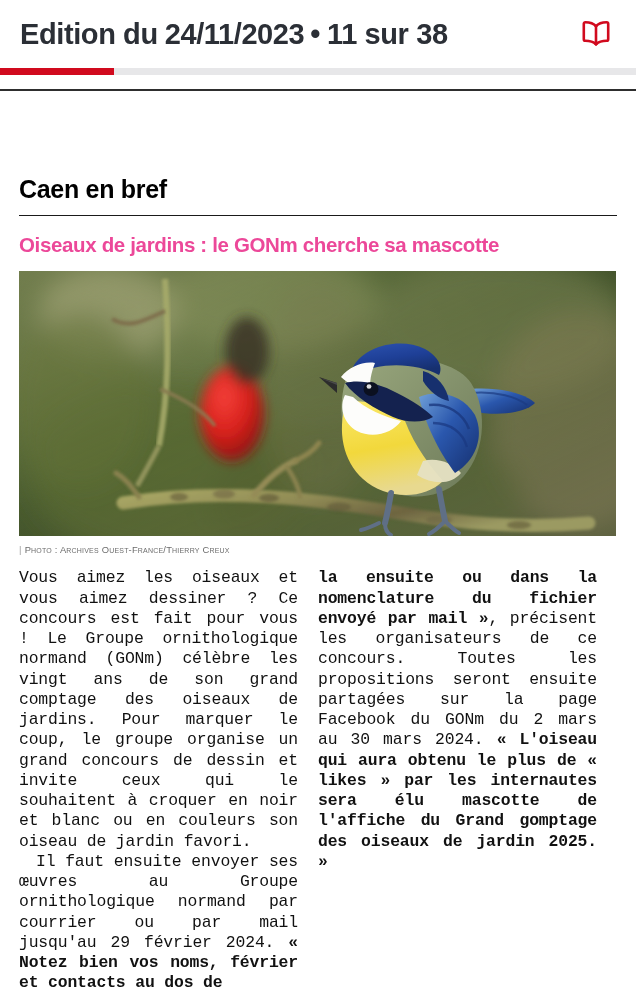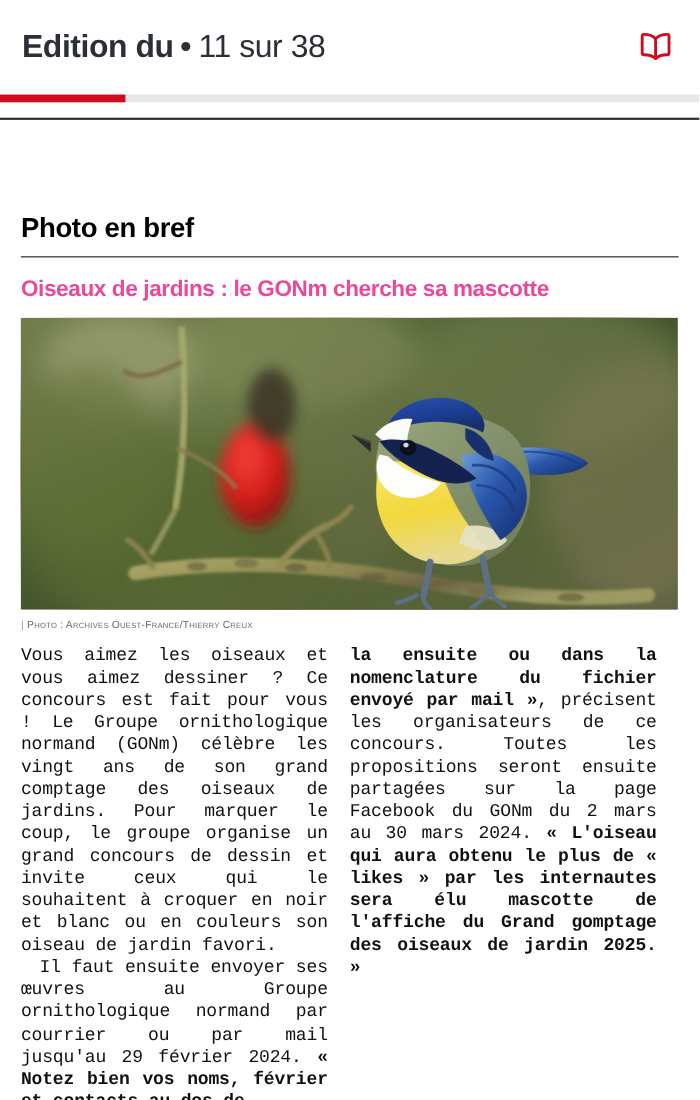--- a/index.html
+++ b/index.html
@@ -11,21 +11,21 @@
     height: 1000px;
     background: #ffffff;
     font-family: "Liberation Sans", sans-serif;
     color: #111111;
     overflow: hidden;
     position: relative;
   }
 
   
   .app-header {
-    height: 86px;
+    height: 68px;
     display: flex;
     align-items: center;
     justify-content: space-between;
     padding: 0 18px 0 20px;
     box-sizing: border-box;
     background: #ffffff;
   }
   .edition-title {
     font-size: 29px;
     letter-spacing: -0.4px;
@@ -35,21 +35,21 @@
     align-items: baseline;
   }
   .edition-title .strong {
     font-weight: bold;
   }
   .edition-title .sep {
     font-weight: bold;
     margin: 0 7px 0 6px;
   }
   .edition-title .light {
-    font-weight: normal;
+    font-weight: bold;
   }
   .book-icon-btn {
     width: 44px;
     height: 44px;
     display: flex;
     align-items: center;
     justify-content: center;
     background: none;
     border: none;
     padding: 0;
@@ -167,20 +167,21 @@
   .col p b {
     font-weight: bold;
   }
 </style>
 </head>
 <body>
 
 <div class="app-header">
   <div class="edition-title">
     <span class="strong">Edition du</span>
+    <span class="strong" style="margin-left:7px">24/11/2023</span>
     <span class="sep">•</span>
     <span class="light">11 sur 38</span>
   </div>
   <button class="book-icon-btn">
     <span>
       <svg width="30" height="26" viewBox="0 0 30 26" fill="none" xmlns="http://www.w3.org/2000/svg">
         <path d="M15 6.2C12.6 3.4 9.2 2.2 4.4 2.2C3.5 2.2 2.8 2.9 2.8 3.8V19.2C2.8 20.1 3.5 20.8 4.4 20.8C9.2 20.8 12.6 22 15 24.2" stroke="#d10a1e" stroke-width="2.6" stroke-linecap="round" stroke-linejoin="round"></path>
         <path d="M15 6.2C17.4 3.4 20.8 2.2 25.6 2.2C26.5 2.2 27.2 2.9 27.2 3.8V19.2C27.2 20.1 26.5 20.8 25.6 20.8C20.8 20.8 17.4 22 15 24.2" stroke="#d10a1e" stroke-width="2.6" stroke-linecap="round" stroke-linejoin="round"></path>
         <path d="M15 6.2V24.2" stroke="#d10a1e" stroke-width="2.6" stroke-linecap="round"></path>
       </svg>
@@ -188,21 +189,21 @@
   </button>
 </div>
 
 <div class="progress-track">
   <div class="progress-fill" id="progress-fill" style="width: 18%;"></div>
 </div>
 <div class="header-rule"></div>
 
 <div class="page">
 
-  <h2 class="section-title">Photo en bref</h2>
+  <h2 class="section-title">Caen en bref</h2>
   <div class="section-rule"></div>
 
   <h1 class="article-headline">Oiseaux de jardins : le GONm cherche sa mascotte</h1>
 
   <div class="photo-wrap">
     <svg viewBox="0 0 597 265" preserveAspectRatio="xMidYMid slice">
       <defs>
         <radialGradient id="bg1" cx="25%" cy="30%" r="80%">
           <stop offset="0%" stop-color="#6d7d4a"></stop>
           <stop offset="60%" stop-color="#4e6233"></stop>

